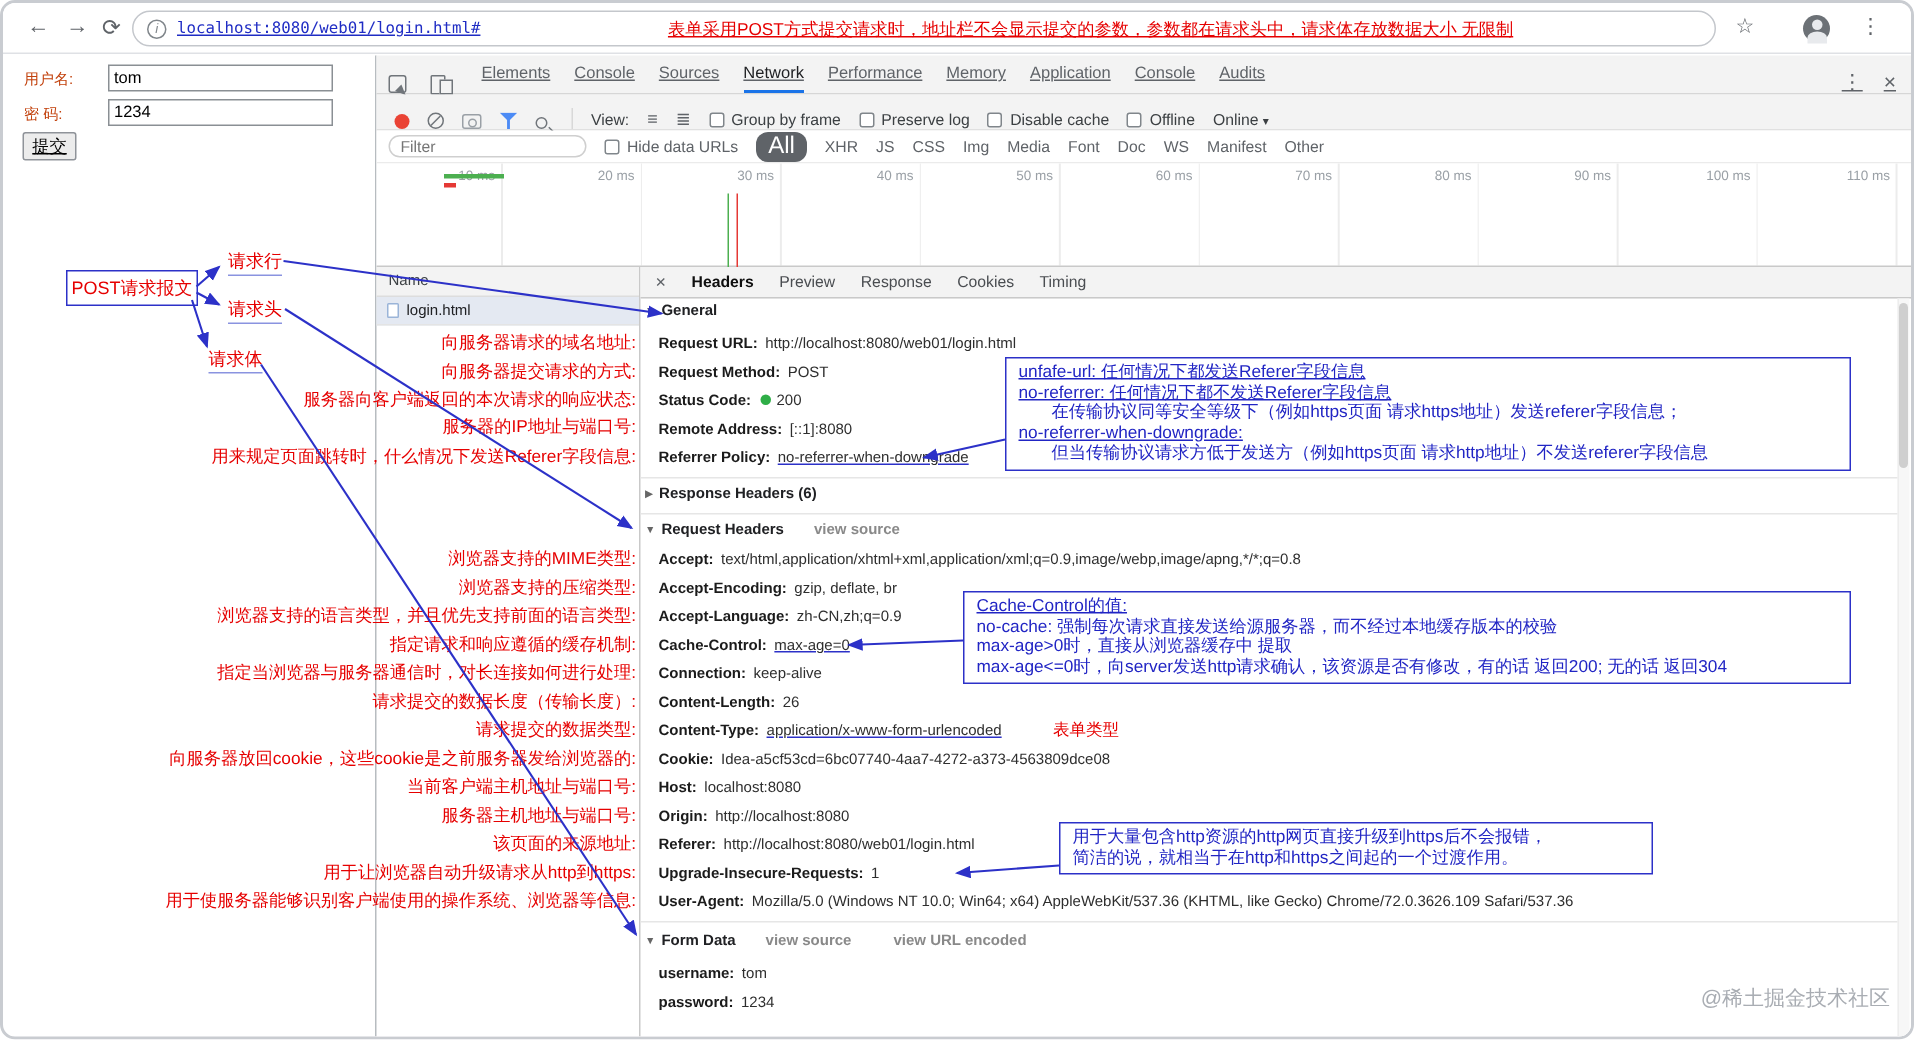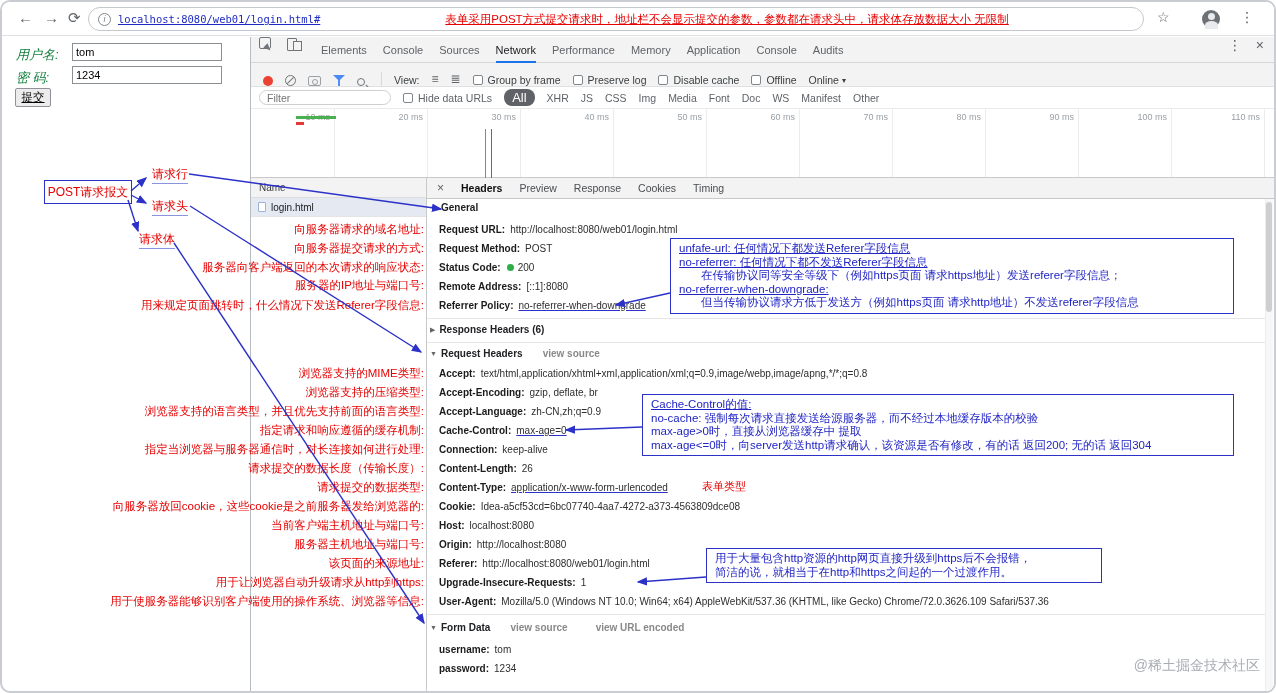--- a/index.html
+++ b/index.html
@@ -15,29 +15,29 @@
             border-radius:13px; display:flex; align-items:center; padding-left:9px; gap:7px; background:#fff; }
   .ic-info { width:13px; height:13px; border:1.2px solid #80868b; border-radius:50%; font-size:9px; color:#80868b;
              text-align:center; line-height:11px; font-style:italic; flex:0 0 auto; }
   #url-text { font-family:"DejaVu Sans Mono", monospace; font-size:10.5px; color:#1f2cc4; text-decoration:underline; white-space:nowrap; }
   #url-note { margin-left:118px; font-size:11.5px; color:#e60000; text-decoration:underline; white-space:nowrap; }
   .avatar { position:absolute; left:1200px; top:8px; width:18px; height:18px; border-radius:50%; background:#6c7176; }
   .avatar::before { content:""; position:absolute; left:5.5px; top:3px; width:7px; height:7px; border-radius:50%; background:#e8eaed; }
   .avatar::after  { content:""; position:absolute; left:2.5px; top:11px; width:13px; height:8px; border-radius:50% 50% 0 0; background:#e8eaed; }
 
   
-  .fld-label { position:absolute; font-size:13px; color:#15803d;font-style:italic; }
+  .fld-label { position:absolute; font-size:10px; color:#c2410c; }
   .fld { position:absolute; left:70px; width:150px; height:18px; border:1px solid #8a8f94; font-size:11px; padding:0 3px; color:#000; background:#fff; }
   #submit-btn { position:absolute; left:13px; top:86px; width:36px; height:19px; background:#ececec; border:1px solid #8f9399;
                 border-radius:2px; font-size:11.5px; color:#000; font-family:inherit;text-decoration:underline; }
 
   
   #devtools-bg { left:248px; top:35px; width:1024px; height:654px; background:#fff; border-left:1px solid #b7bcc0; }
   #dt-tabs { left:249px; top:35px; width:1023px; height:26px; background:#f3f3f3; border-bottom:1px solid #d6d6d6;
-             display:flex; align-items:flex-start; padding-left:8px; gap:16px; font-size:11px; color:#5f6368; }
+             display:flex; align-items:flex-end; padding-left:8px; gap:16px; font-size:11px; color:#5f6368;text-decoration:underline; }
   .dt-tab { line-height:26px; height:26px; cursor:pointer; white-space:nowrap; }
   .dt-tab.active { color:#202124; box-shadow:inset 0 -2px 0 #1a73e8; }
   .ic-inspect { width:12px; height:12px; border:1.4px solid #70757a; border-radius:2px; position:relative; flex:0 0 auto; }
   .ic-inspect::after { content:""; position:absolute; right:-4px; bottom:-4px; border:3px solid transparent; border-left:7px solid #70757a; transform:rotate(45deg); }
   .ic-device { width:14px; height:13px; position:relative; flex:0 0 auto; margin-right:4px; }
   .ic-device::before { content:""; position:absolute; left:0; top:1px; width:8px; height:11px; border:1.4px solid #70757a; border-radius:1px; }
   .ic-device::after { content:""; position:absolute; left:6px; top:4px; width:7px; height:8px; border:1.4px solid #70757a; background:#f3f3f3; }
   .dt-right { margin-left:auto; display:flex; gap:14px; padding-right:10px; font-size:14px; color:#5f6368; }
 
   #dt-toolbar { left:249px; top:61px; width:1023px; height:24px; background:#f3f3f3; border-bottom:1px solid #e0e0e0;
@@ -51,21 +51,21 @@
   .ic-search { width:8px; height:8px; border:1.4px solid #70757a; border-radius:50%; position:relative; flex:0 0 auto; margin-right:4px; }
   .ic-search::after { content:""; position:absolute; left:6.5px; top:6.5px; width:5px; height:1.4px; background:#70757a; transform:rotate(45deg); }
   .vsep { width:1px; height:14px; background:#d8d8d8; flex:0 0 auto; }
   .cb { display:inline-block; width:10px; height:10px; border:1px solid #80868b; border-radius:2px; background:#fff; margin-right:5px; vertical-align:-1px; }
   .cbgroup { display:flex; align-items:center; white-space:nowrap; cursor:pointer; }
   .view-ic { font-size:12px; color:#5f6368; cursor:pointer; }
 
   #dt-filter { left:249px; top:85px; width:1023px; height:22px; background:#fff; border-bottom:1px solid #ebebeb;
                display:flex; align-items:center; padding-left:8px; gap:12px; font-size:10.5px; color:#5f6368; }
   #filter-input { width:132px; height:15px; border:1px solid #cfcfcf; border-radius:8px; font-size:10.5px; padding:0 7px; color:#333; font-family:inherit; }
-  .chip { background:#5f6368; color:#fff; border-radius:8px; padding:1px 8px; font-size:13px; cursor:pointer; }
+  .chip { background:#5f6368; color:#fff; border-radius:8px; padding:1px 8px; font-size:16px; cursor:pointer; }
   .ftype { cursor:pointer; white-space:nowrap; }
 
   #timeline { left:249px; top:107px; width:1023px; height:69px; background:#fff; border-bottom:1px solid #c9c9c9;
               background-image:repeating-linear-gradient(to right,#ececec 0 1px,transparent 1px 93px); background-position:83px 0; }
   .tick { position:absolute; top:110px; width:60px; text-align:right; font-size:9px; color:#9aa0a6; }
   .evt-line { position:absolute; top:127px; width:1px; height:49px; }
   .ov-bar { position:absolute; height:3px; }
 
   
   #name-header { left:249px; top:176px; width:175px; height:20px; background:#f3f3f3; border-bottom:1px solid #ddd;

